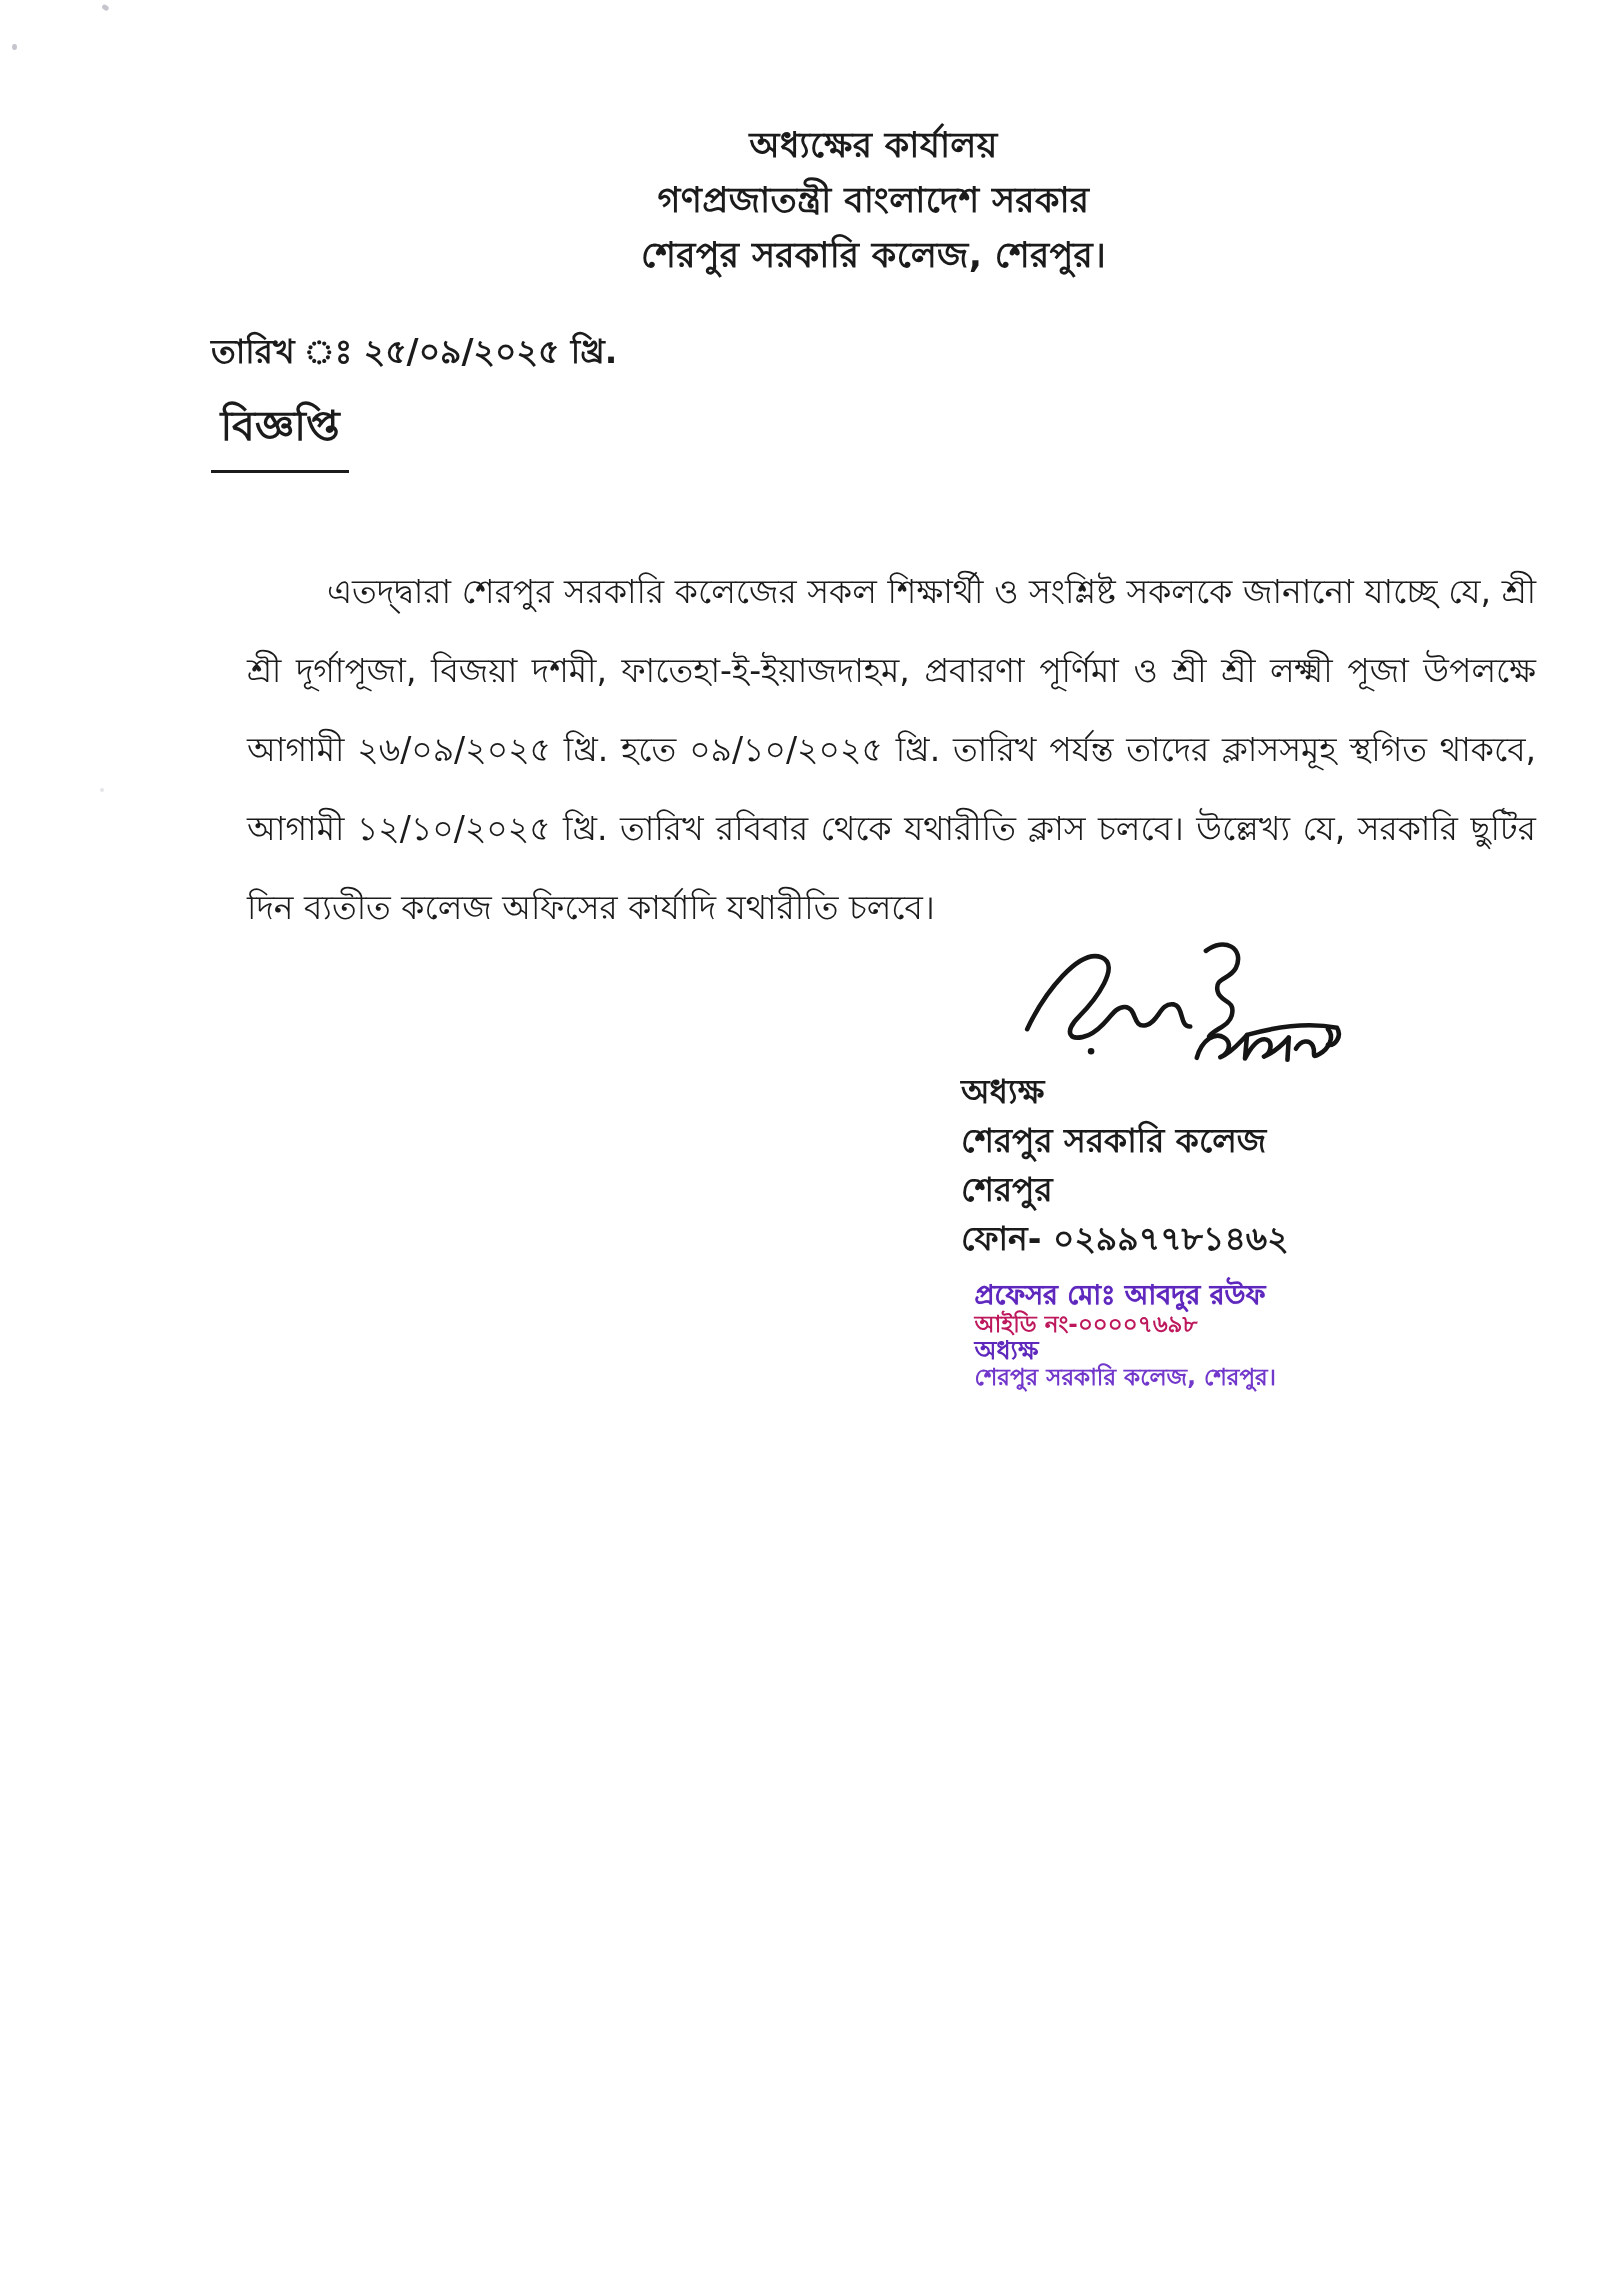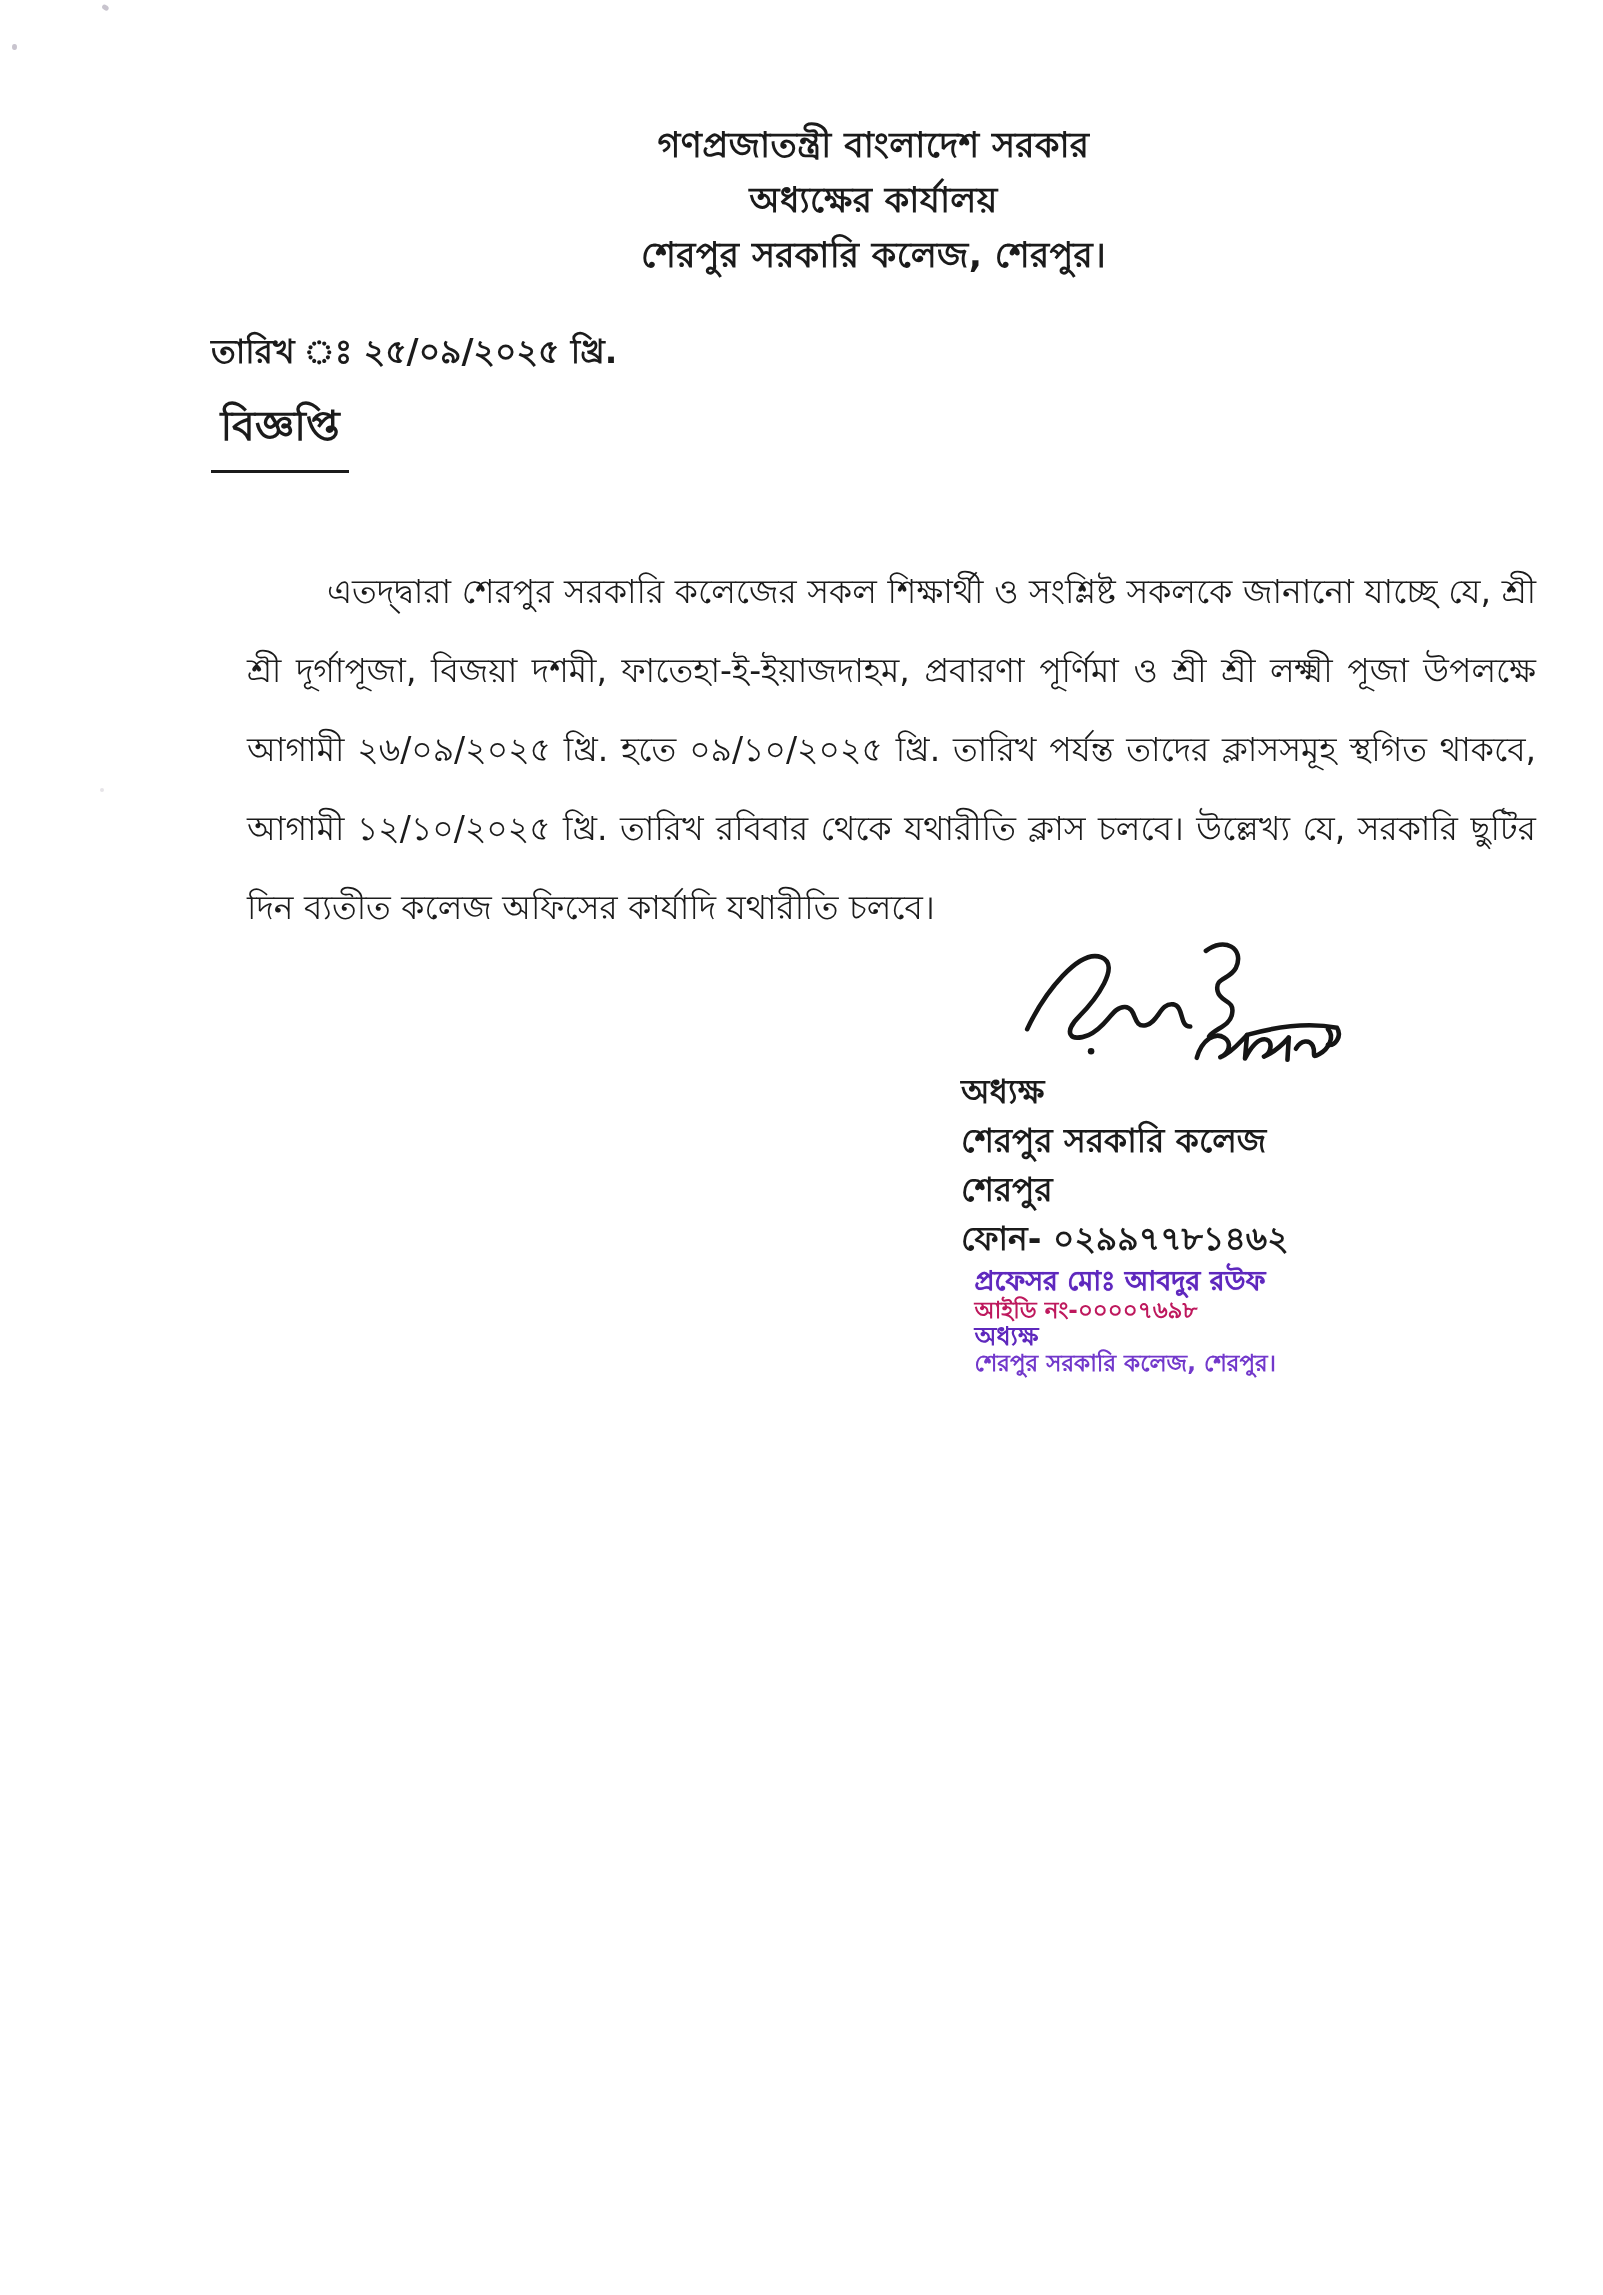--- a/index.html
+++ b/index.html
@@ -85,21 +85,21 @@
     width: 327px;
     height: 137px;
   }
   .sig-line {
     font-size: 33px;
     font-weight: bold;
     line-height: 49px;
   }
 
   .stamp {
-    margin-top: 2px;
+    margin-top: 16px;
     transform: translateX(13.4px);
     color: #6a30c6;
   }
   .stamp-line1 {
     font-size: 27px;
     font-weight: bold;
     line-height: 32px;
     color: #5e28bd;
     text-shadow: 0 0 0.7px #7a3fd1;
   }
@@ -127,22 +127,22 @@
 
 <div class="page">
 
   <span class="speck s1"></span>
   <span class="speck s2"></span>
   <span class="speck s3"></span>
 
   <div class="content">
 
     <div class="header">
+      <div>অধ্যক্ষের কার্যালয়</div>
       <div>গণপ্রজাতন্ত্রী বাংলাদেশ সরকার</div>
-      <div>অধ্যক্ষের কার্যালয়</div>
       <div>শেরপুর সরকারি কলেজ, শেরপুর।</div>
     </div>
 
     <div class="date-line">তারিখ ঃ ২৫/০৯/২০২৫ খ্রি.</div>
 
     <div class="notice-title-wrap">
       <span class="notice-title">বিজ্ঞপ্তি</span>
     </div>
 
     <div class="body-paragraph">এতদ্দ্বারা শেরপুর সরকারি কলেজের সকল শিক্ষার্থী ও সংশ্লিষ্ট সকলকে জানানো যাচ্ছে যে, শ্রী শ্রী দূর্গাপূজা, বিজয়া দশমী, ফাতেহা-ই-ইয়াজদাহম, প্রবারণা পূর্ণিমা ও শ্রী শ্রী লক্ষ্মী পূজা উপলক্ষে আগামী ২৬/০৯/২০২৫ খ্রি. হতে ০৯/১০/২০২৫ খ্রি. তারিখ পর্যন্ত তাদের ক্লাসসমূহ স্থগিত থাকবে, আগামী ১২/১০/২০২৫ খ্রি. তারিখ রবিবার থেকে যথারীতি ক্লাস চলবে। উল্লেখ্য যে, সরকারি ছুটির দিন ব্যতীত কলেজ অফিসের কার্যাদি যথারীতি চলবে।</div>

